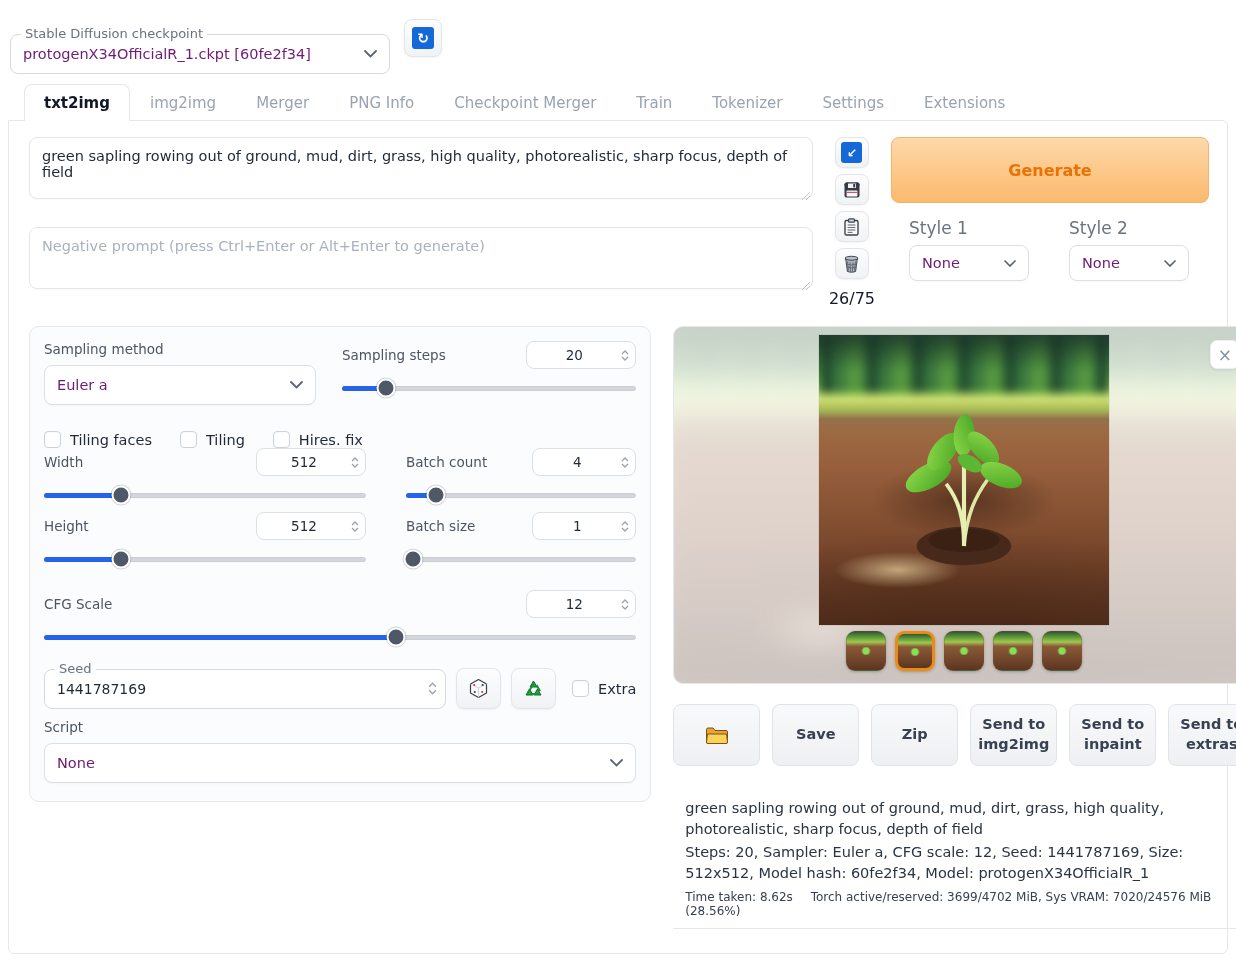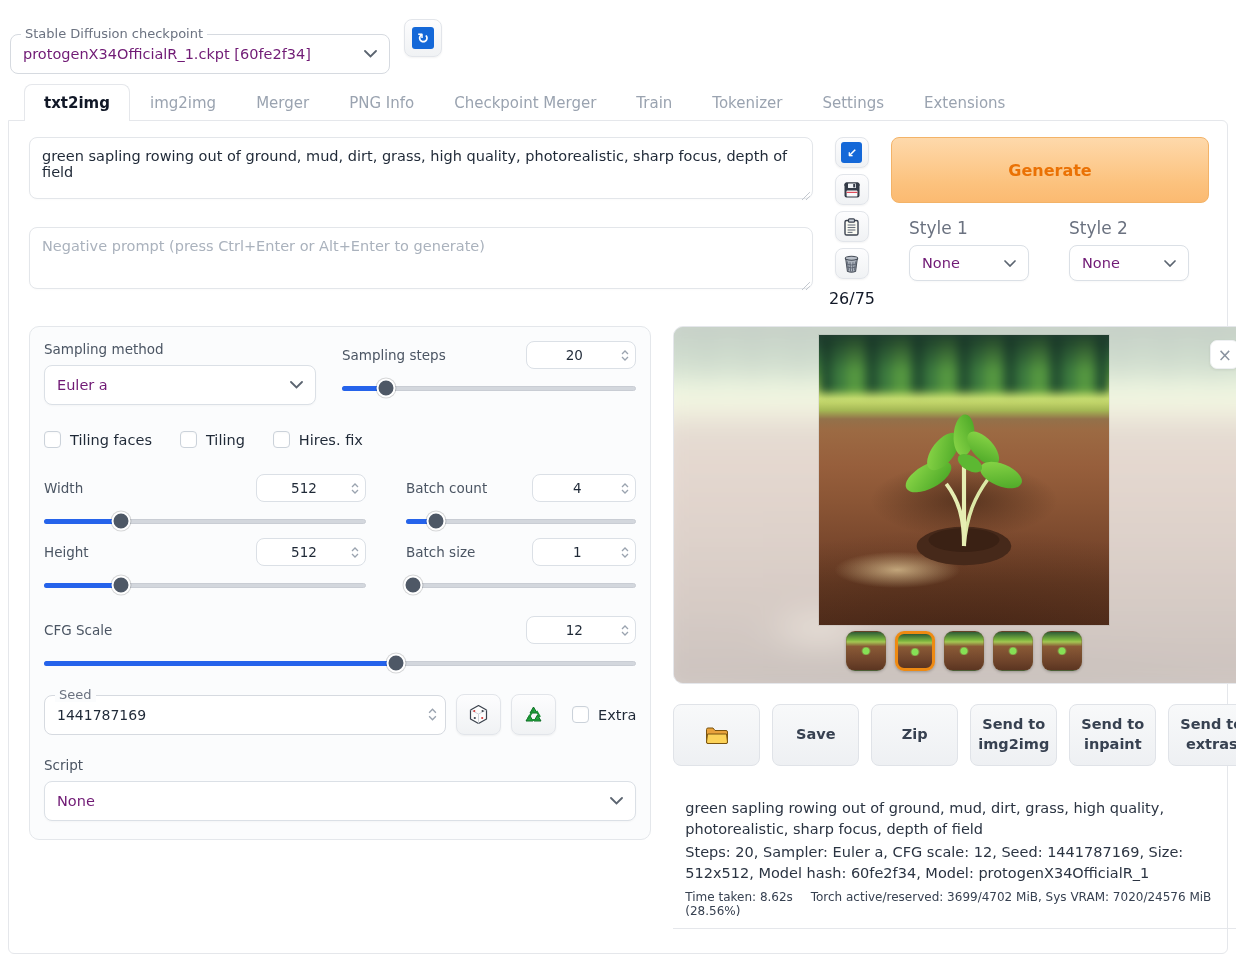--- a/index.html
+++ b/index.html
@@ -72,34 +72,34 @@
   .track { position:absolute; top:7px; left:0; right:0; height:5px; border-radius:3px; background:#d3d7dd; border:1px solid #c9cdd4; }
   .fill { position:absolute; top:-1px; left:-1px; height:5px; border-radius:3px; background:#2563eb; }
   .knob { position:absolute; top:9px; width:19px; height:19px; border-radius:50%; background:#4e5866;
     border:2px solid #fff; box-shadow:0 0 0 1px rgba(0,0,0,.15); transform:translate(-50%,-50%); }
 
   .checks-row { display:flex; gap:28px; margin-top:26px; align-items:center; }
   .check { display:flex; align-items:center; gap:9px; cursor:pointer; }
   .cb { width:17px; height:17px; border:1px solid #cbd2da; border-radius:4px; background:#fff; box-shadow:inset 0 1px 2px rgba(0,0,0,.03); }
   .check span.lbl { font-size:14.5px; color:#1f2937; }
 
-  .dims-row { display:flex; gap:40px; margin-top:26px; }
+  .dims-row { display:flex; gap:40px; margin-top:0; }
   .dims-left { flex:0 0 322px; }
   .dims-right { flex:1; }
   .dim-block { margin-bottom:8px; }
 
   .cfg-block { margin-top:14px; }
   .seed-row { display:flex; align-items:center; gap:10px; margin-top:22px; }
   .seed-box { flex:0 0 402px; height:40px; display:flex; align-items:center; padding:0 8px 0 12px; background:#fff; }
   .seed-box .legend { background:#fbfcfd; }
   .seed-box input { border:0; outline:none; flex:1; font-size:14px; color:#1f2937; background:transparent; font-family:inherit; }
   .seed-btn { width:45px; height:41px; font-size:19px; }
   .extra-check { margin-left:6px; }
 
-  .script-block { margin-top:22px; }
+  .script-block { margin-top:10px; }
   .script-block .select { height:40px; margin-top:8px; }
 
   
   .right-col { flex:0 0 582px; }
   .gallery { position:relative; height:358px; border:1px solid #e5e7eb; border-radius:10px; background:#fff; overflow:hidden; }
   .scene { background:
       linear-gradient(180deg,#254035 0%,#2e593b 4%,#417f3e 9%,#5c9a3d 13%,#93c24c 17%,#c3dc68 20%,#cfe274 22%,#a4b754 26%,#93714a 29%,#9c6a43 33%,#975f3c 45%,#8a5535 58%,#7a482d 72%,#653a23 86%,#57301d 100%); }
   .scene .trees { position:absolute; top:0; left:0; right:0; height:20%;
       background:linear-gradient(180deg, rgba(23,48,38,.85) 0%, rgba(23,48,38,0) 62%),
       repeating-linear-gradient(90deg,#245231 0 14px,#3c7a3e 14px 27px,#549640 27px 46px);

